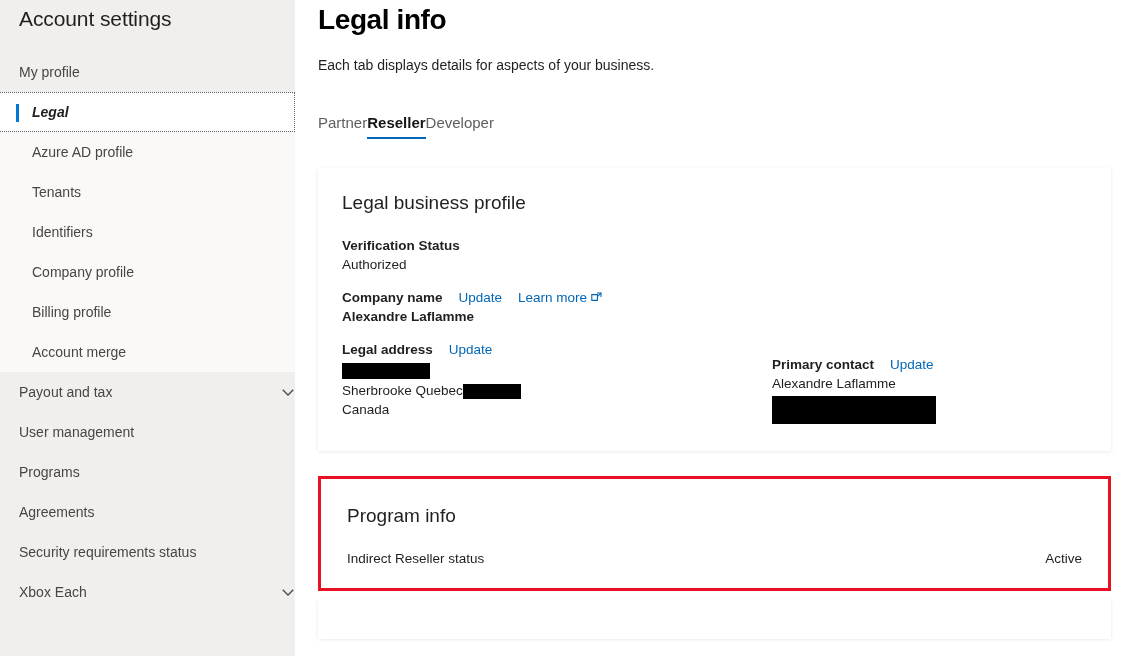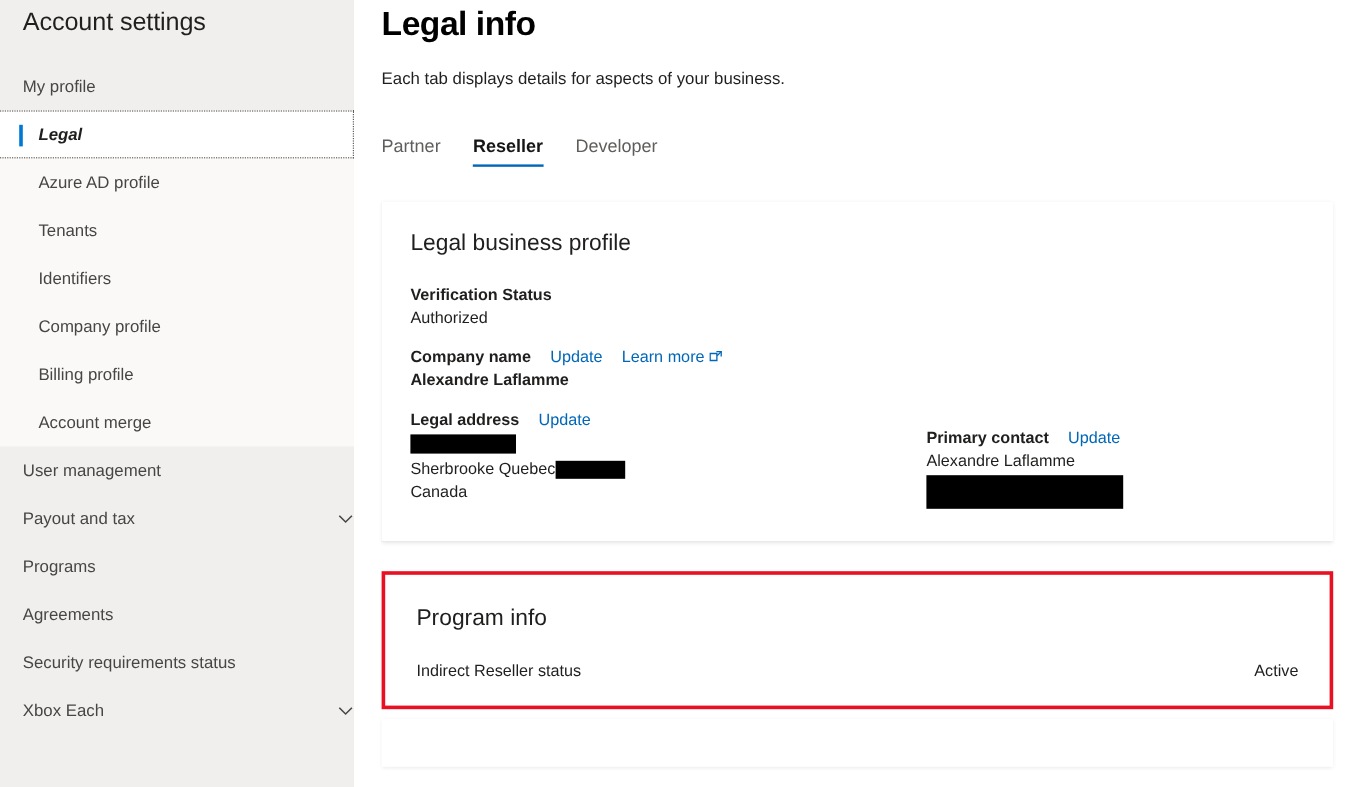--- a/index.html
+++ b/index.html
@@ -80,21 +80,20 @@
     padding-top: 4px;
     letter-spacing: -0.4px;
   }
   .page-sub {
     font-size: 14px;
     color: #201f1e;
     margin-top: 21px;
   }
   .tabs {
     display: flex;
-    gap: 27px;
     margin-top: 41px;
   }
   .tab {
     font-size: 15px;
     color: #605e5c;
     padding-bottom: 7px;
     cursor: pointer;
     position: relative;
     line-height: 18px;
   }
@@ -233,30 +232,30 @@
       </div>
       <div class="nav-item nav-sub">
         <span class="lbl">Billing profile</span>
       </div>
       <div class="nav-item nav-sub">
         <span class="lbl">Account merge</span>
       </div>
     </div>
 
     <div class="nav-item">
-      <span class="lbl">User management</span>
-    </div>
-
-    <div class="nav-item">
       <span class="lbl">Payout and tax</span>
       <span class="chev">
         <svg width="14" height="14" viewBox="0 0 14 14">
             <path d="M2.2 5.2 L7 10 L11.8 5.2" stroke="#484644" stroke-width="1.3" fill="none" stroke-linecap="square"></path>
           </svg>
       </span>
+    </div>
+
+    <div class="nav-item">
+      <span class="lbl">User management</span>
     </div>
     <div class="nav-item">
       <span class="lbl">Programs</span>
     </div>
     <div class="nav-item">
       <span class="lbl">Agreements</span>
     </div>
     <div class="nav-item">
       <span class="lbl">Security requirements status</span>
     </div>

